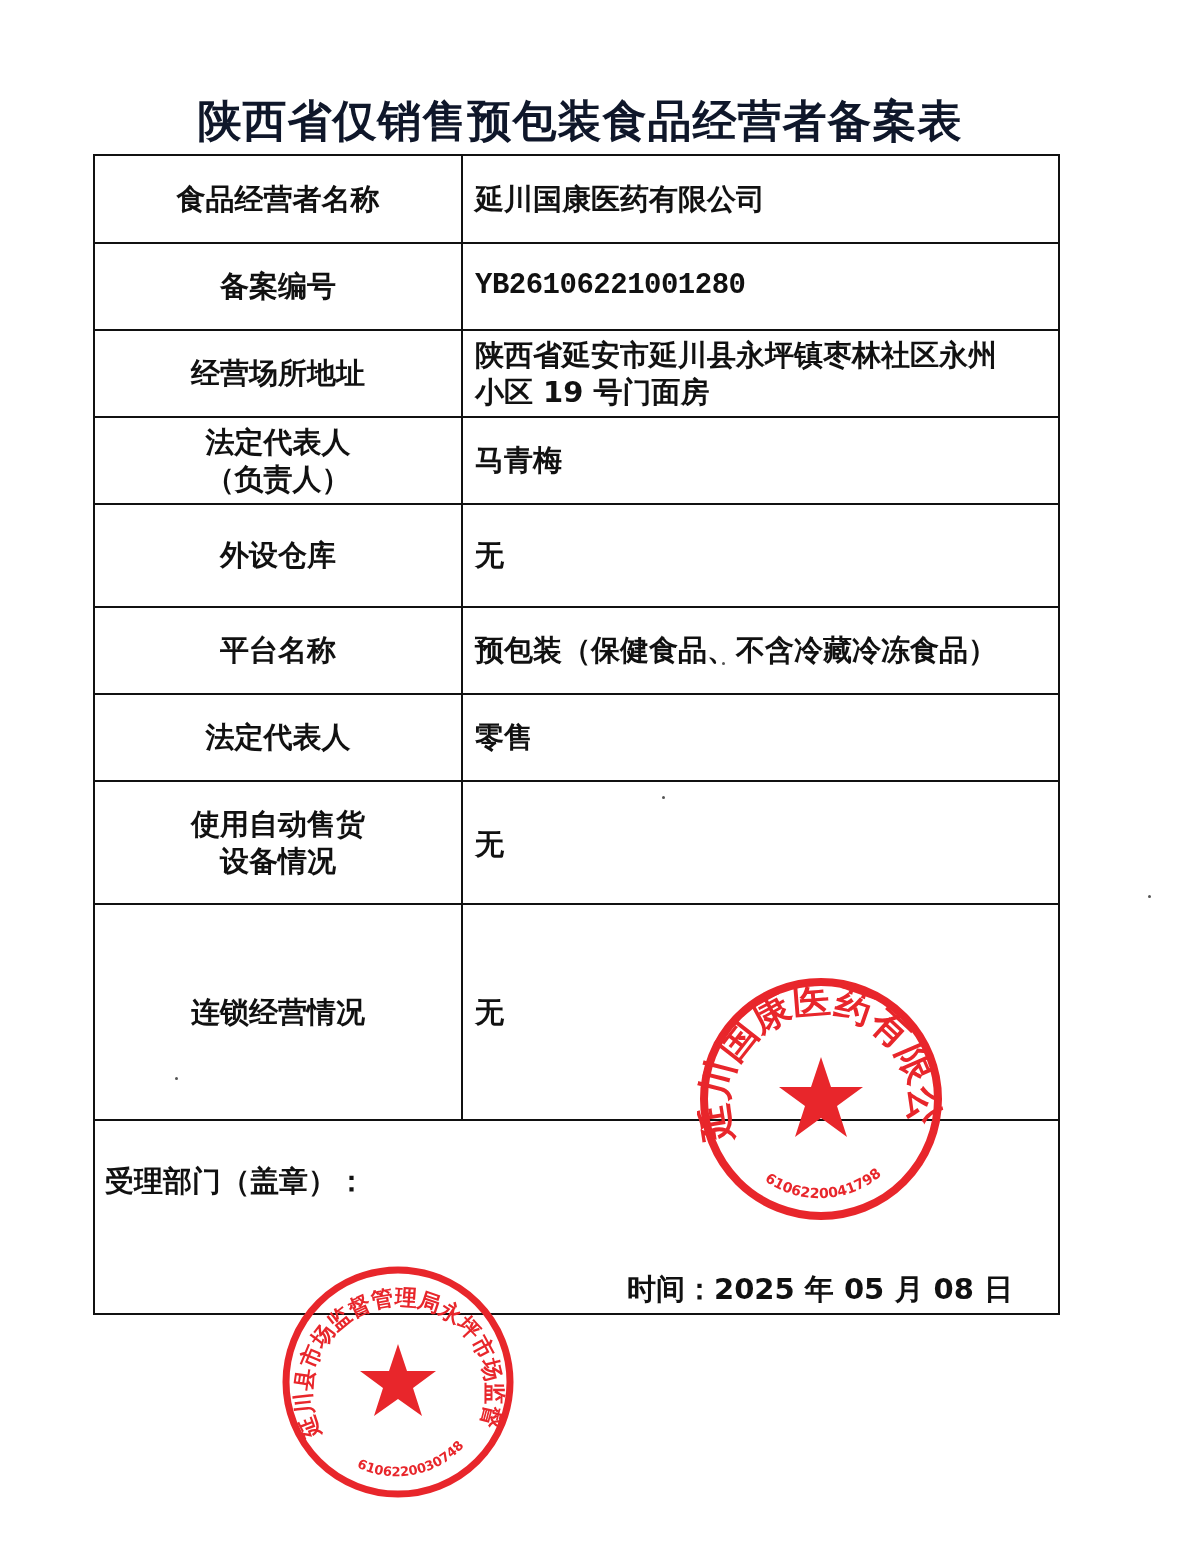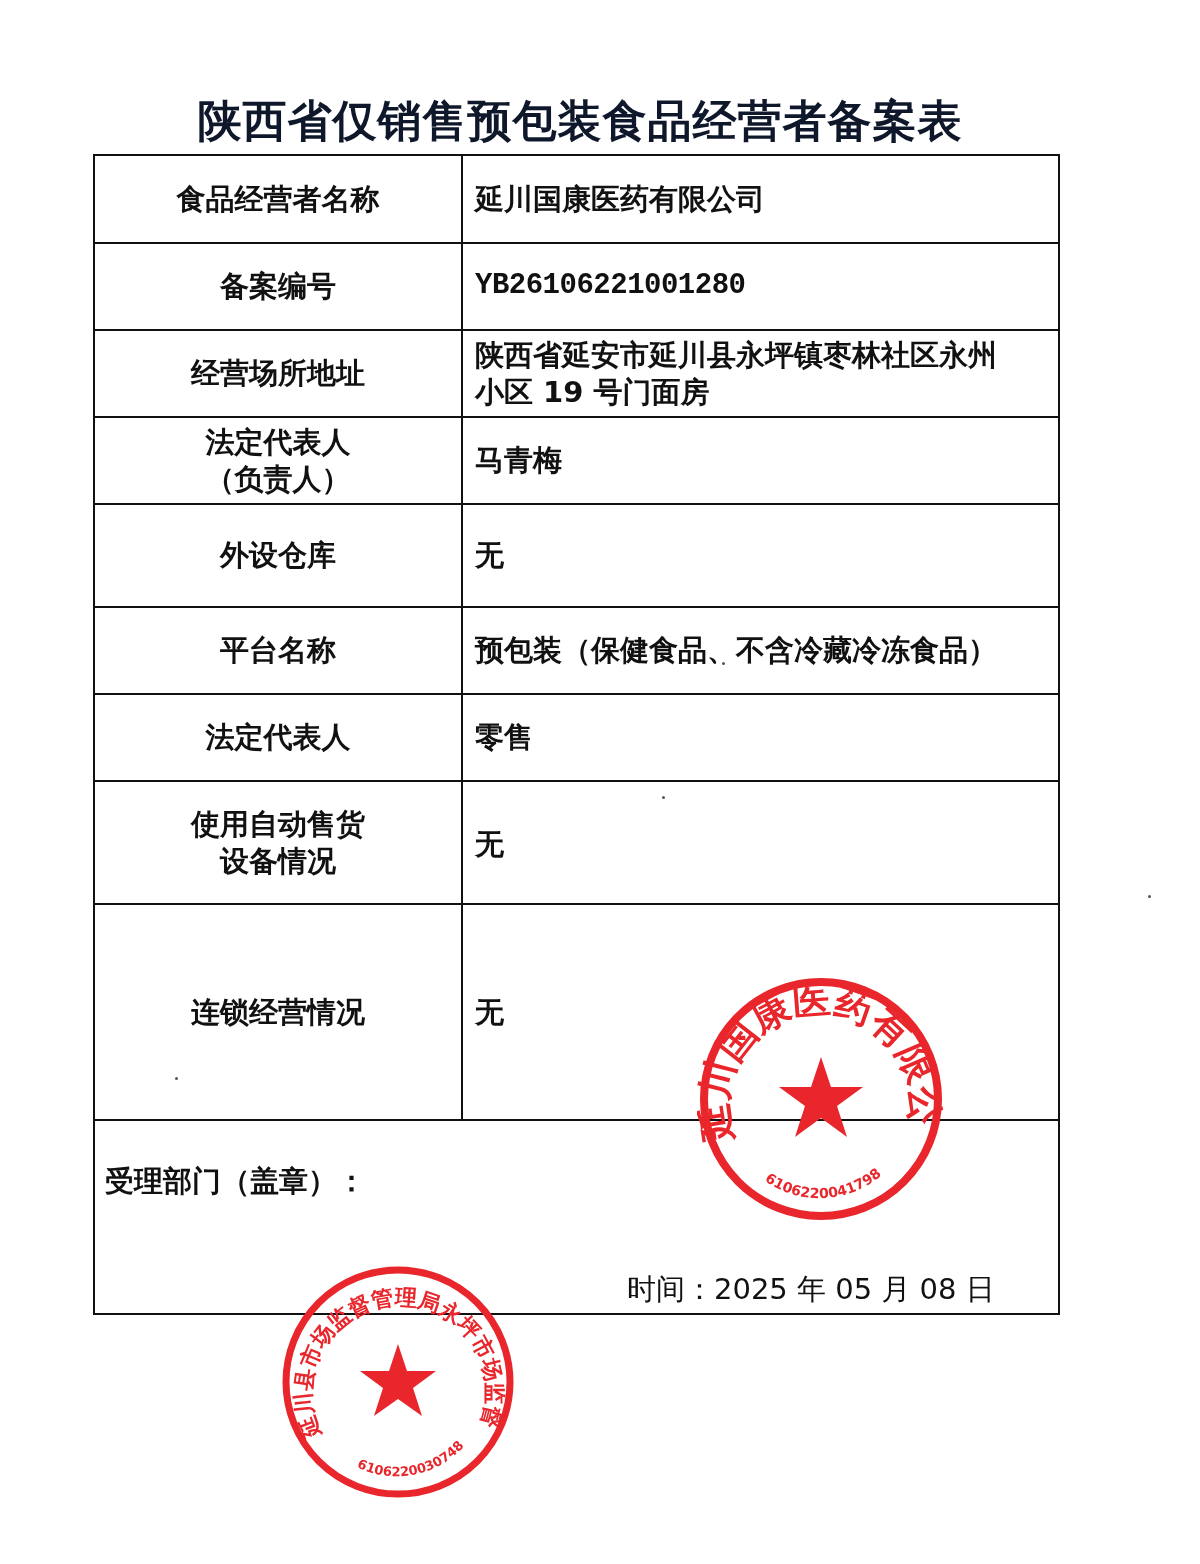--- a/index.html
+++ b/index.html
@@ -21,21 +21,21 @@
       font-size: 29px; line-height: 1.25;
     }
     .form-table td.label { width: 346px; text-align: center; font-weight: bold; padding: 0 10px; }
     .form-table td.value { text-align: left; padding: 0 10px 0 12px; font-weight: bold; }
     .mono { font-family: Liberation Mono, monospace; font-weight: bold; letter-spacing: -0.5px; }
     .footer-cell { position: relative; height: 192px; vertical-align: top !important; }
     .accept-label {
       position: absolute; left: 10px; top: 42px; font-size: 29px; font-weight: bold;
     }
     .date-line {
-      position: absolute; left: 532px; top: 150px; font-size: 29px; font-weight: normal;
+      position: absolute; left: 532px; top: 150px; font-size: 29px; font-weight: bold;
     }
     .stamp { position: absolute; pointer-events: none; }
     .dot { position:absolute; width:3px; height:3px; background:#555; border-radius:50%; }
   </style>
 </head>
 <body>
 
 <div class="title">陕西省仅销售预包装食品经营者备案表</div>
 
 <table class="form-table">

